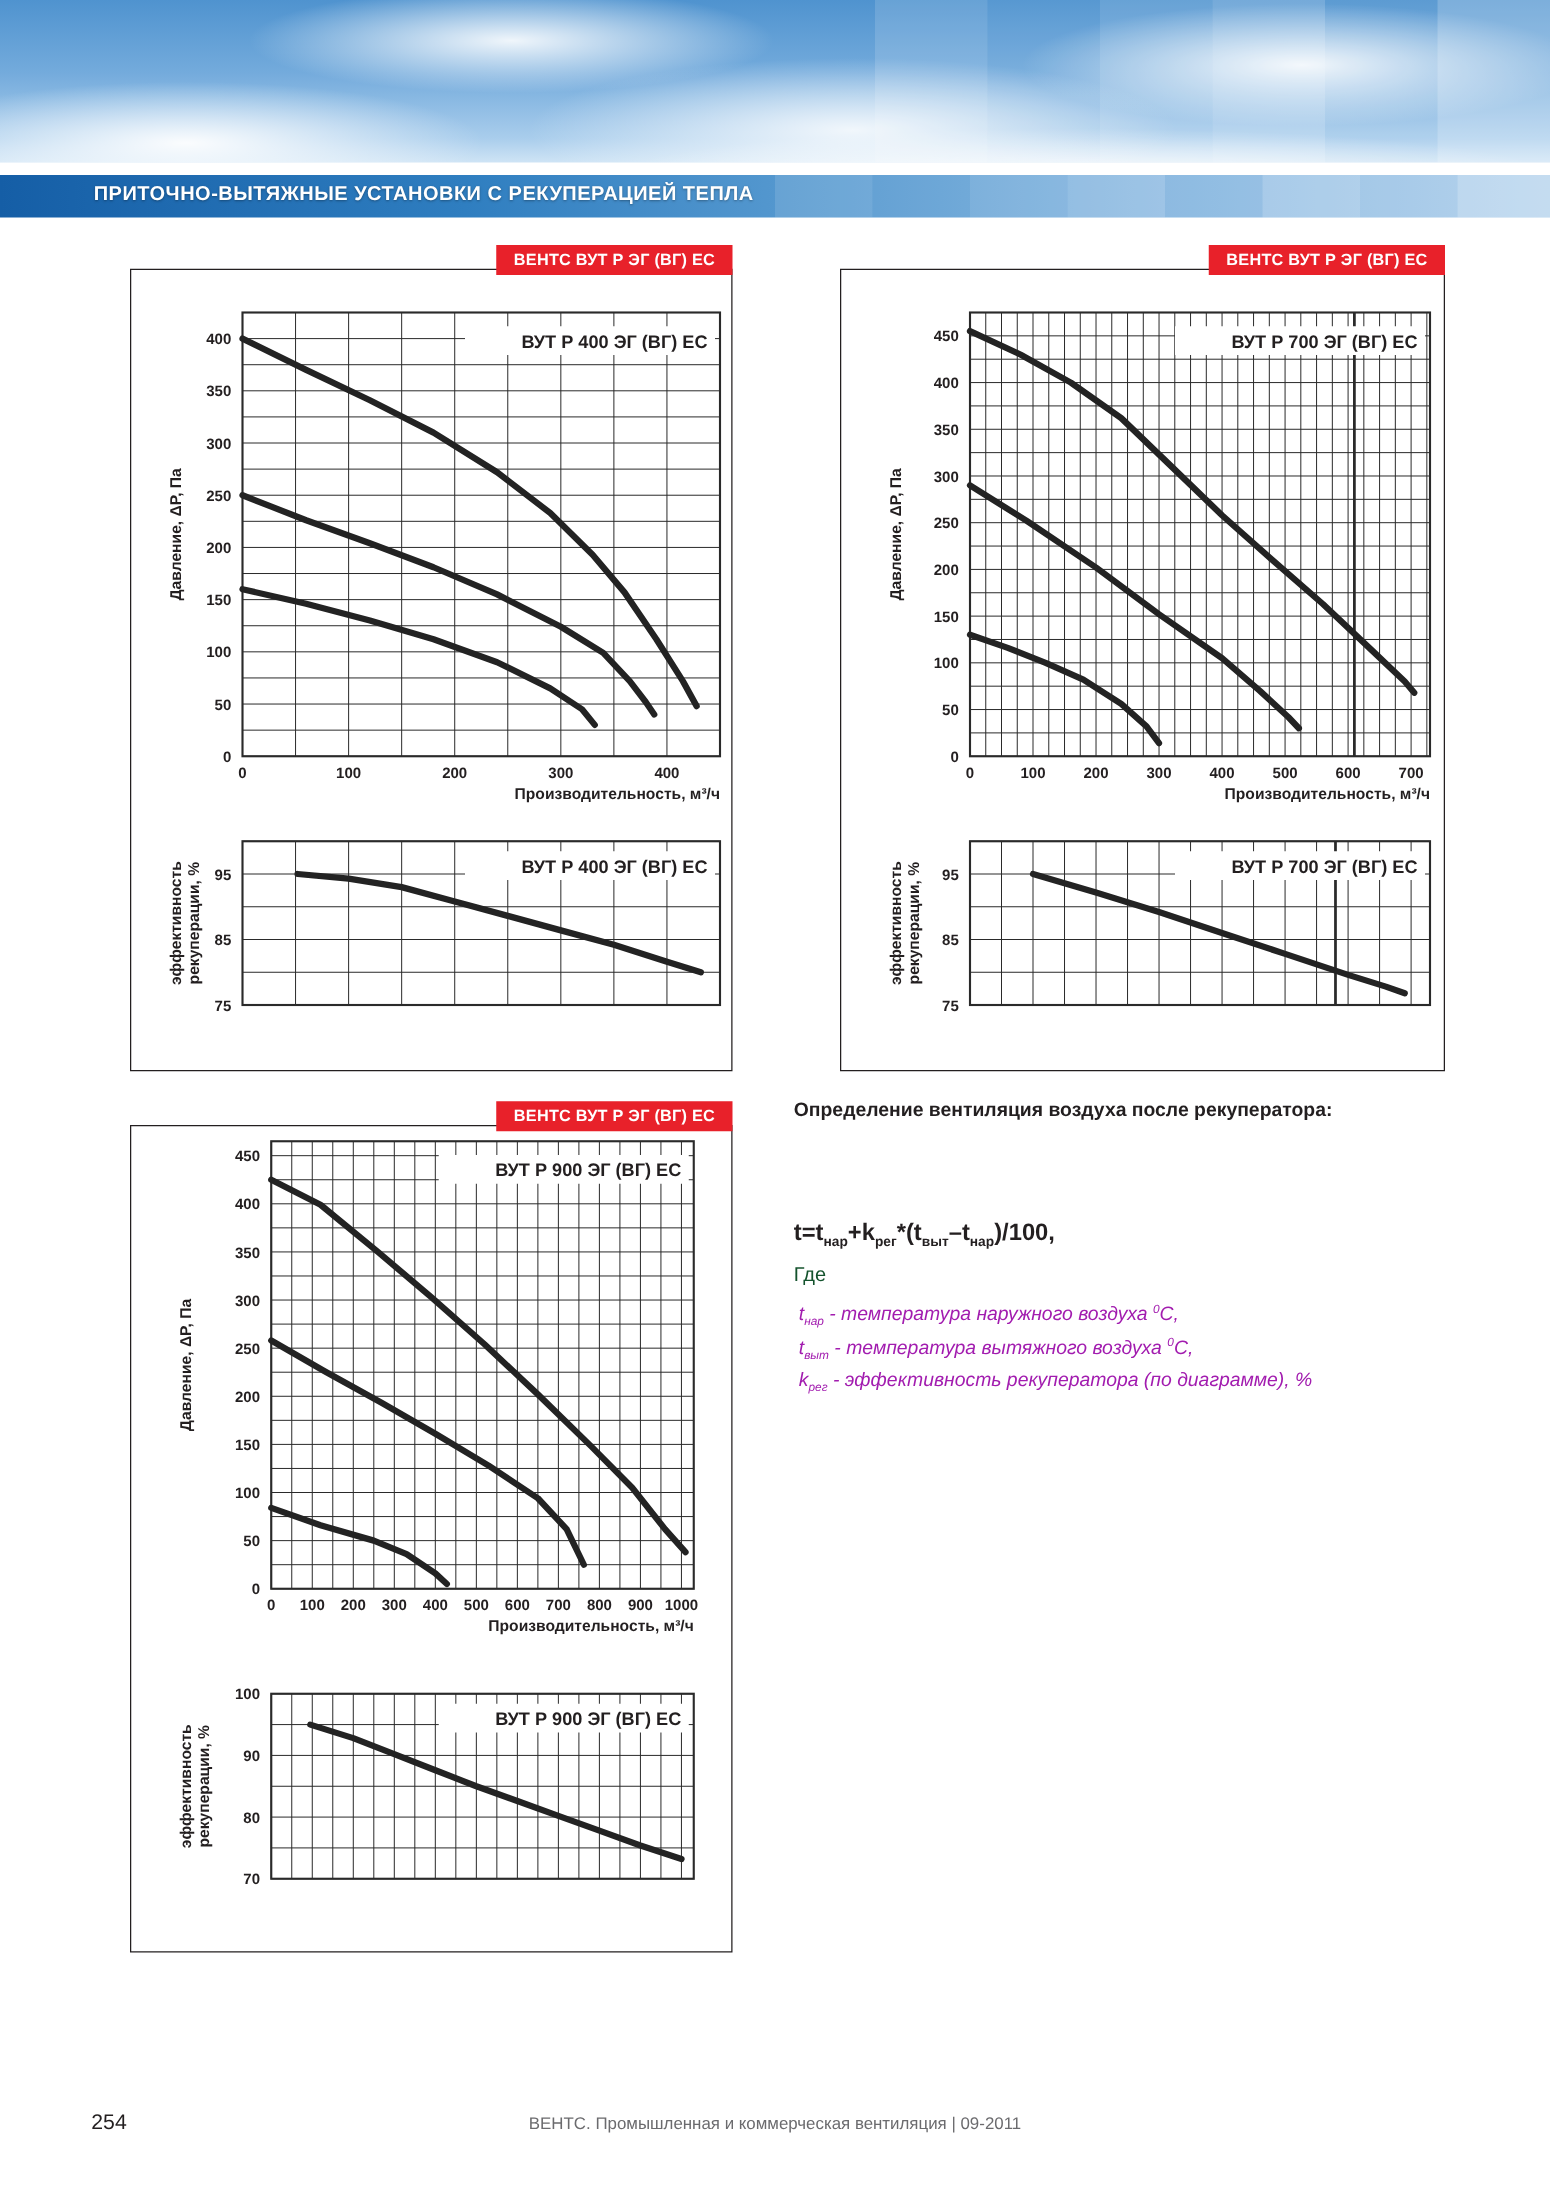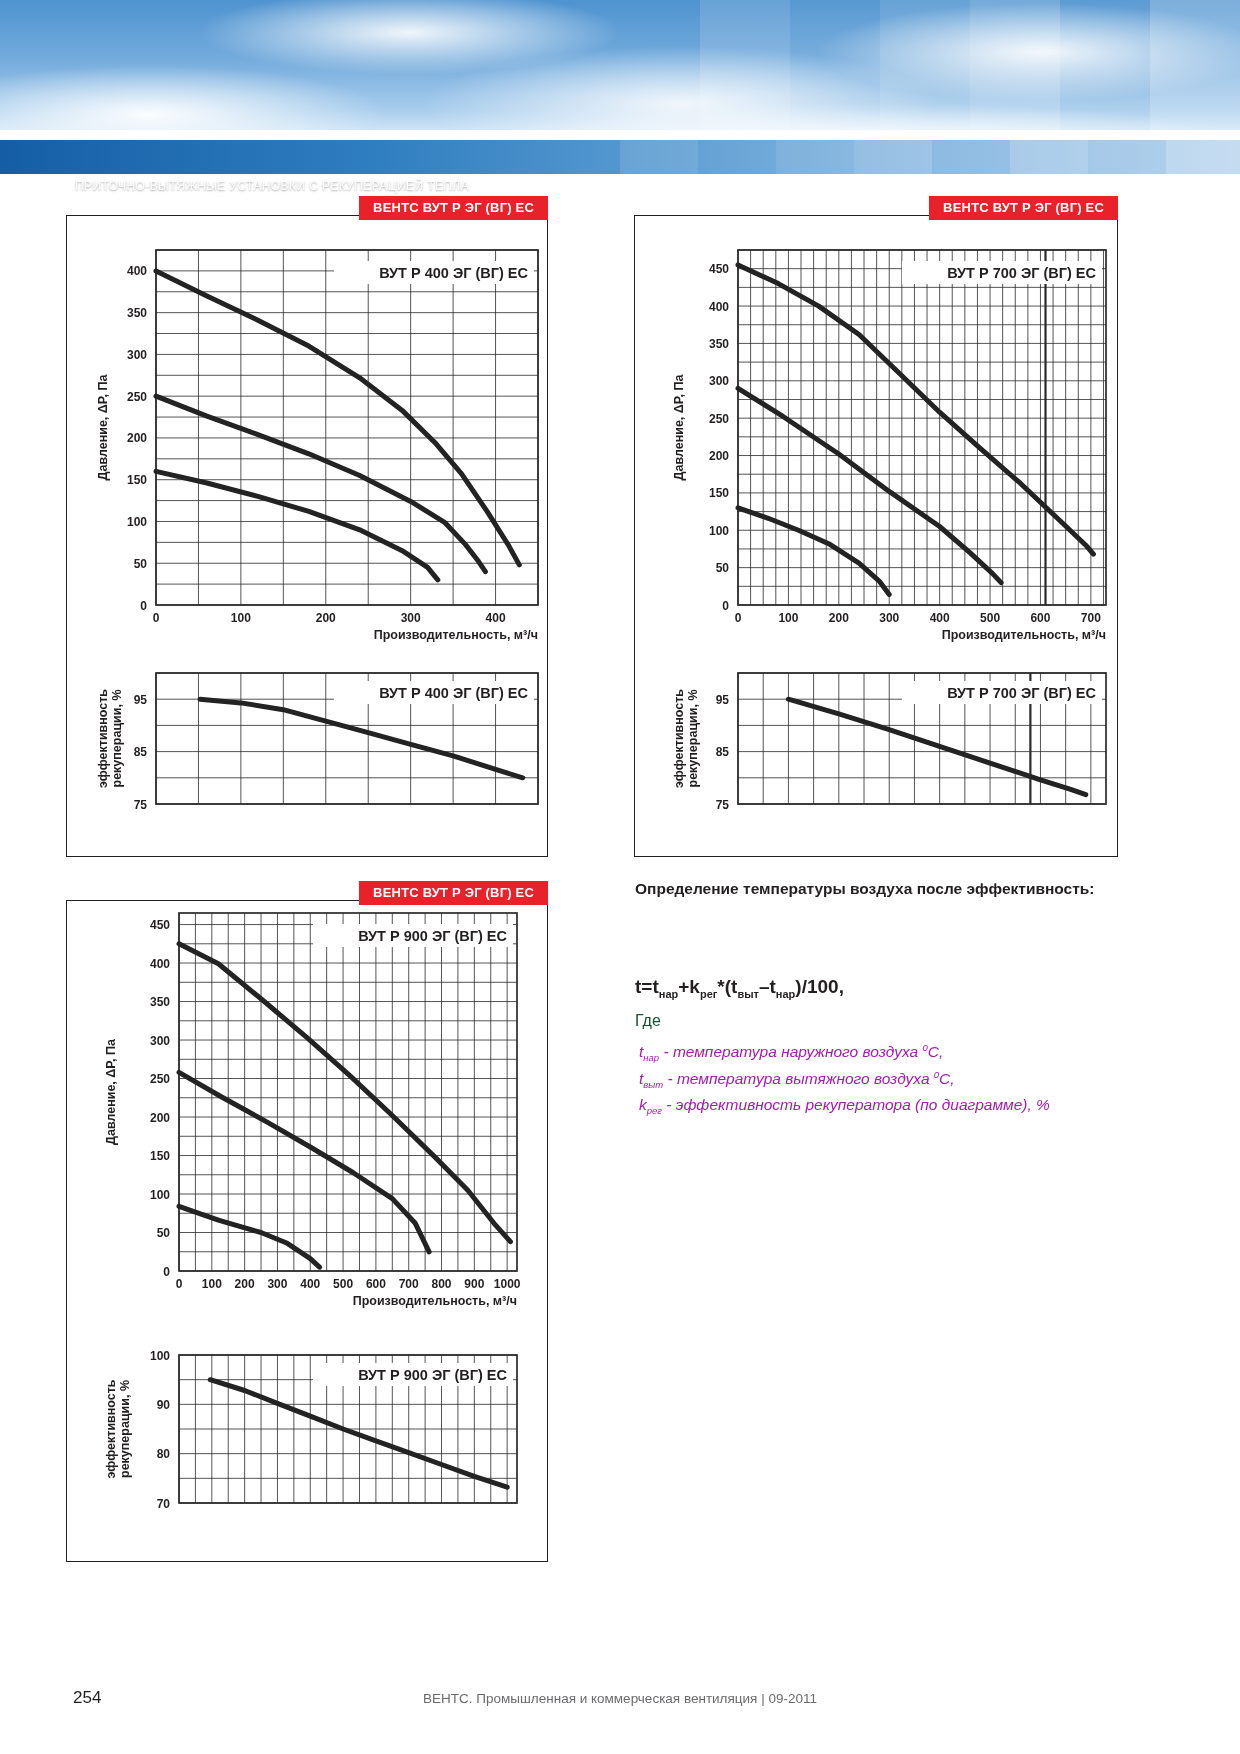--- a/index.html
+++ b/index.html
@@ -21,25 +21,25 @@
   .t5{left:1060px;width:90px;background:rgba(255,255,255,.08)!important}.t6{left:1150px;width:90px;background:rgba(255,255,255,.26)!important}
 
   
   .banner{position:absolute;left:0;top:140px;width:1240px;height:34px;
     background:linear-gradient(90deg,#155ea6 0%,#2f7ec0 30%,#5c9dd2 55%,#86b6e0 75%,#aecfeb 100%);}
   .banner .tile{position:absolute;top:0;height:100%;background:rgba(255,255,255,.12);}
   .b1{left:620px;width:78px}.b2{left:698px;width:78px;background:rgba(255,255,255,.04)!important}
   .b3{left:776px;width:78px}.b4{left:854px;width:78px;background:rgba(255,255,255,.2)!important}
   .b5{left:932px;width:78px;background:rgba(255,255,255,.06)!important}.b6{left:1010px;width:78px;background:rgba(255,255,255,.22)!important}
   .b7{left:1088px;width:78px;background:rgba(255,255,255,.1)!important}.b8{left:1166px;width:74px;background:rgba(255,255,255,.28)!important}
-  .banner-title{position:absolute;left:75px;top:7px;font-size:12px;font-weight:normal;color:#fff;
-    letter-spacing:.4px;text-shadow:0 1px 2px rgba(0,0,0,.35);white-space:nowrap;margin-top:32px;}
+  .banner-title{position:absolute;left:75px;top:7px;font-size:16px;font-weight:bold;color:#fff;
+    letter-spacing:.4px;text-shadow:0 1px 2px rgba(0,0,0,.35);white-space:nowrap;}
 
   
-  .panel{position:absolute;background:#fff;border:1.4px solid #231f20;}
+  .panel{position:absolute;background:#fff;border:1.4px solid #231f20;margin-left:38px;}
   .panel-1{left:66px;top:215px;width:480px;height:640px;}
   .panel-2{left:634px;top:215px;width:482px;height:640px;}
   .panel-3{left:66px;top:900px;width:480px;height:660px;}
   .tab{position:absolute;top:-20px;right:-1px;height:24px;line-height:24px;background:#e8212a;
        color:#fff;font-size:13px;font-weight:bold;padding:0 14px;letter-spacing:.2px;white-space:nowrap;}
   .chart-svg{position:absolute;left:0;overflow:visible;}
   .tick{font:bold 12px "Liberation Sans",sans-serif;fill:#231f20;}
   .ctitle{font:bold 14.5px "Liberation Sans",sans-serif;fill:#231f20;}
   .alabel{font:bold 12.5px "Liberation Sans",sans-serif;fill:#231f20;}
 
@@ -392,21 +392,21 @@
         <text x="103" y="117.16666666666666" text-anchor="end" class="tick">80</text>
         <text x="103" y="67.83333333333333" text-anchor="end" class="tick">90</text>
         <text x="103" y="18.5" text-anchor="end" class="tick">100</text>
         <text x="48" y="88" text-anchor="middle" class="alabel" transform="rotate(-90 48 88)">эффективность</text>
         <text x="62" y="88" text-anchor="middle" class="alabel" transform="rotate(-90 62 88)">рекуперации, %</text>
         <polyline fill="none" stroke="#232323" stroke-width="5" stroke-linecap="round" stroke-linejoin="round" points="143.2,38.7 177.6,49.5 210.4,62.3 243.3,75.2 276.1,88.0 308.9,99.8 341.7,111.7 374.5,123.5 407.3,135.4 440.2,146.2"></polyline>
       </svg>
   </section>
 
   <div class="info">
-    <div class="info-heading">Определение температуры воздуха после эффективность:</div>
+    <div class="info-heading">Определение вентиляция воздуха после рекуператора:</div>
     <div class="formula">t=t<sub>нар</sub>+k<sub>рег</sub>*(t<sub>выт</sub>–t<sub>нар</sub>)/100,</div>
     <div class="where">Где</div>
     <div class="def d0">t<sub>нар</sub> - температура наружного воздуха <sup>0</sup>С,</div>
     <div class="def d1">t<sub>выт</sub> - температура вытяжного воздуха <sup>0</sup>С,</div>
     <div class="def d2">k<sub>рег</sub> - эффективность рекуператора (по диаграмме), %</div>
   </div>
 
   <div class="footer-num">254</div>
   <div class="footer-text">ВЕНТС. Промышленная и коммерческая вентиляция | 09-2011</div>
 

